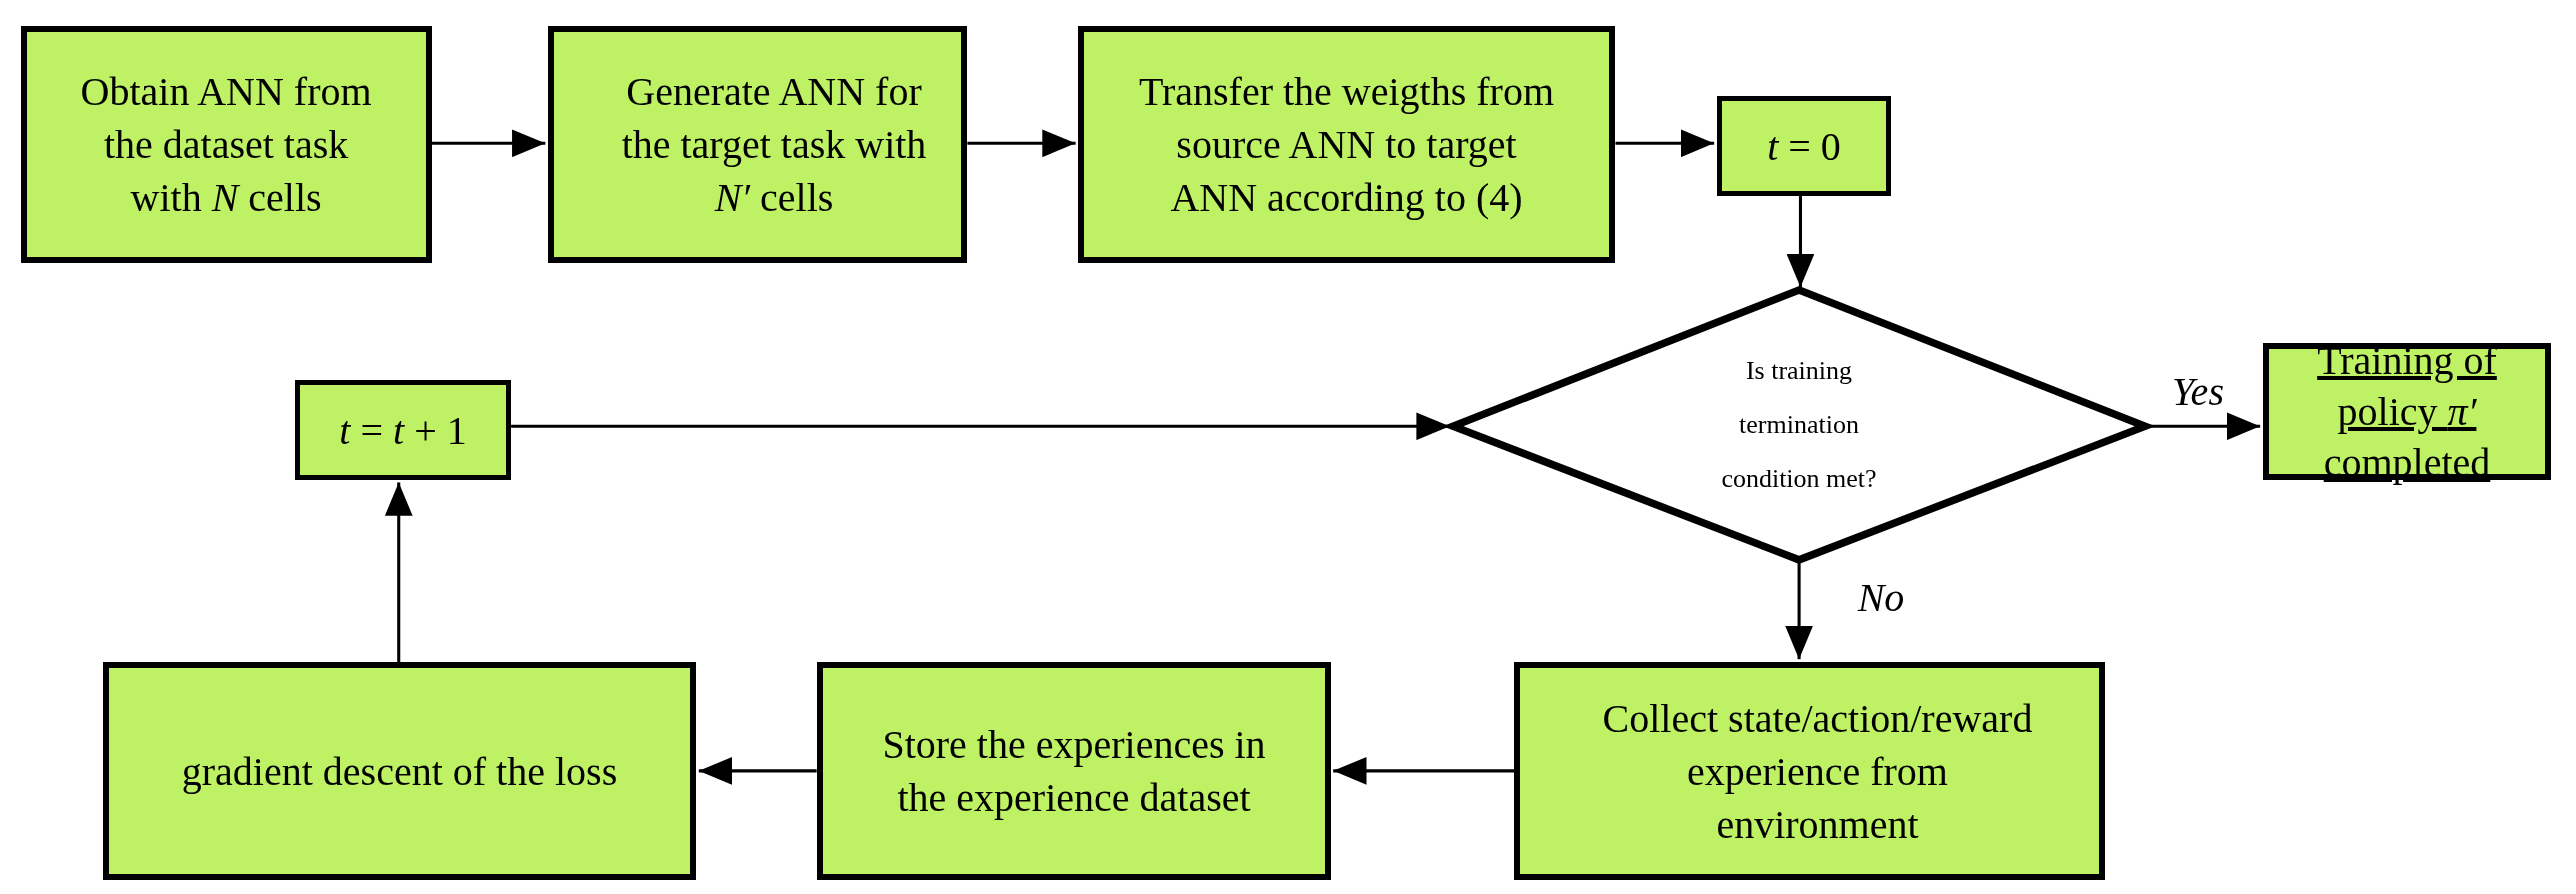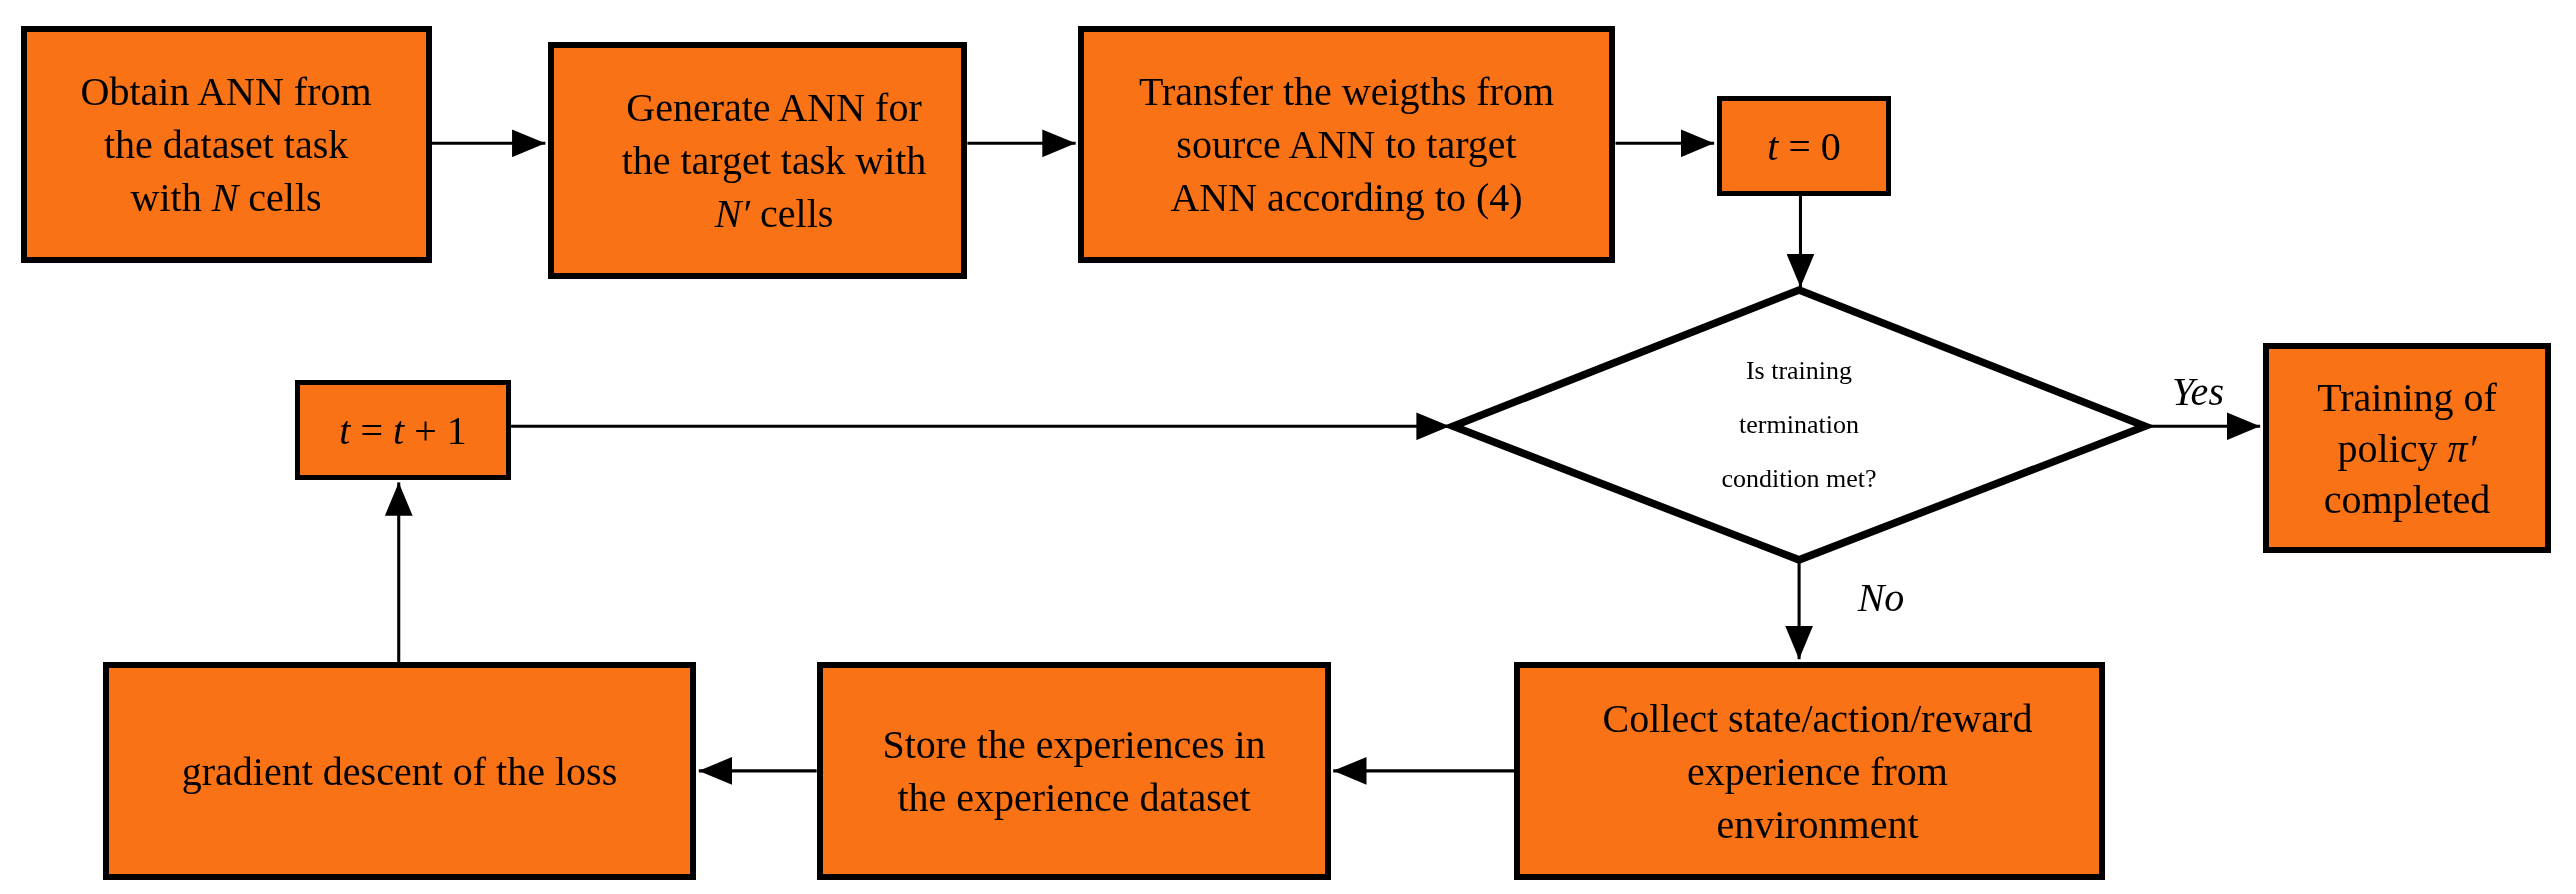--- a/index.html
+++ b/index.html
@@ -14,21 +14,21 @@
   }
   .layer-svg {
     position: absolute;
     left: 0; top: 0;
     width: 2576px; height: 895px;
   }
   .node {
     position: absolute;
     box-sizing: border-box;
     border: 6.2px solid #000000;
-    background: #f97316;
+    background: #bef264;
     display: flex;
     flex-direction: column;
     align-items: center;
     justify-content: center;
     text-align: center;
     font-size: 40px;
     line-height: 53px;
   }
   .node--small { border-width: 5.5px; }
   .label-free {
@@ -87,21 +87,21 @@
     <line x1="1192" y1="1125" x2="1020" y2="1125" stroke="#000000" stroke-width="4.5" marker-end="url(#arrow)"></line>
     <line x1="582" y1="966" x2="582" y2="704" stroke="#000000" stroke-width="4.5" marker-end="url(#arrow)"></line>
   </svg>
 
   <div class="node" style="left:20.6px; top:26px; width:411px; height:237px;">
     <span class="ln">Obtain ANN from</span>
     <span class="ln">the dataset task</span>
     <span class="ln"><span>with </span><span class="var">N</span><span> cells</span></span>
   </div>
 
-  <div class="node" style="left:548px; top:42px; width:419px; height:237px;padding-left:33px;">
+  <div class="node" style="left:548px; top:26px; width:419px; height:237px;padding-left:33px;">
     <span class="ln">Generate ANN for</span>
     <span class="ln">the target task with</span>
     <span class="ln"><span class="var">N′</span><span> cells</span></span>
   </div>
 
   <div class="node" style="left:1078px; top:26px; width:537px; height:237px;">
     <span class="ln">Transfer the weigths from</span>
     <span class="ln">source ANN to target</span>
     <span class="ln">ANN according to (4)</span>
   </div>
@@ -121,21 +121,21 @@
   </div>
 
   <div class="label-free italic" style="left:2143px; top:364px; width:110px; height:55px;">
     <span>Yes</span>
   </div>
 
   <div class="label-free italic" style="left:1826px; top:570px; width:110px; height:55px;">
     <span>No</span>
   </div>
 
-  <div class="node training-node" style="left:2263px; top:343px; width:288px; height:210px;">
+  <div class="node training-node" style="left:2263px; top:343px; width:288px; height:137px;text-decoration:underline;">
     <span class="ln">Training of</span>
     <span class="ln"><span>policy </span><span class="var">π′</span></span>
     <span class="ln">completed</span>
   </div>
 
   <div class="node" style="left:1514px; top:662px; width:591px; height:218px;padding-left:16px;">
     <span class="ln">Collect state/action/reward</span>
     <span class="ln">experience from</span>
     <span class="ln">environment</span>
   </div>

